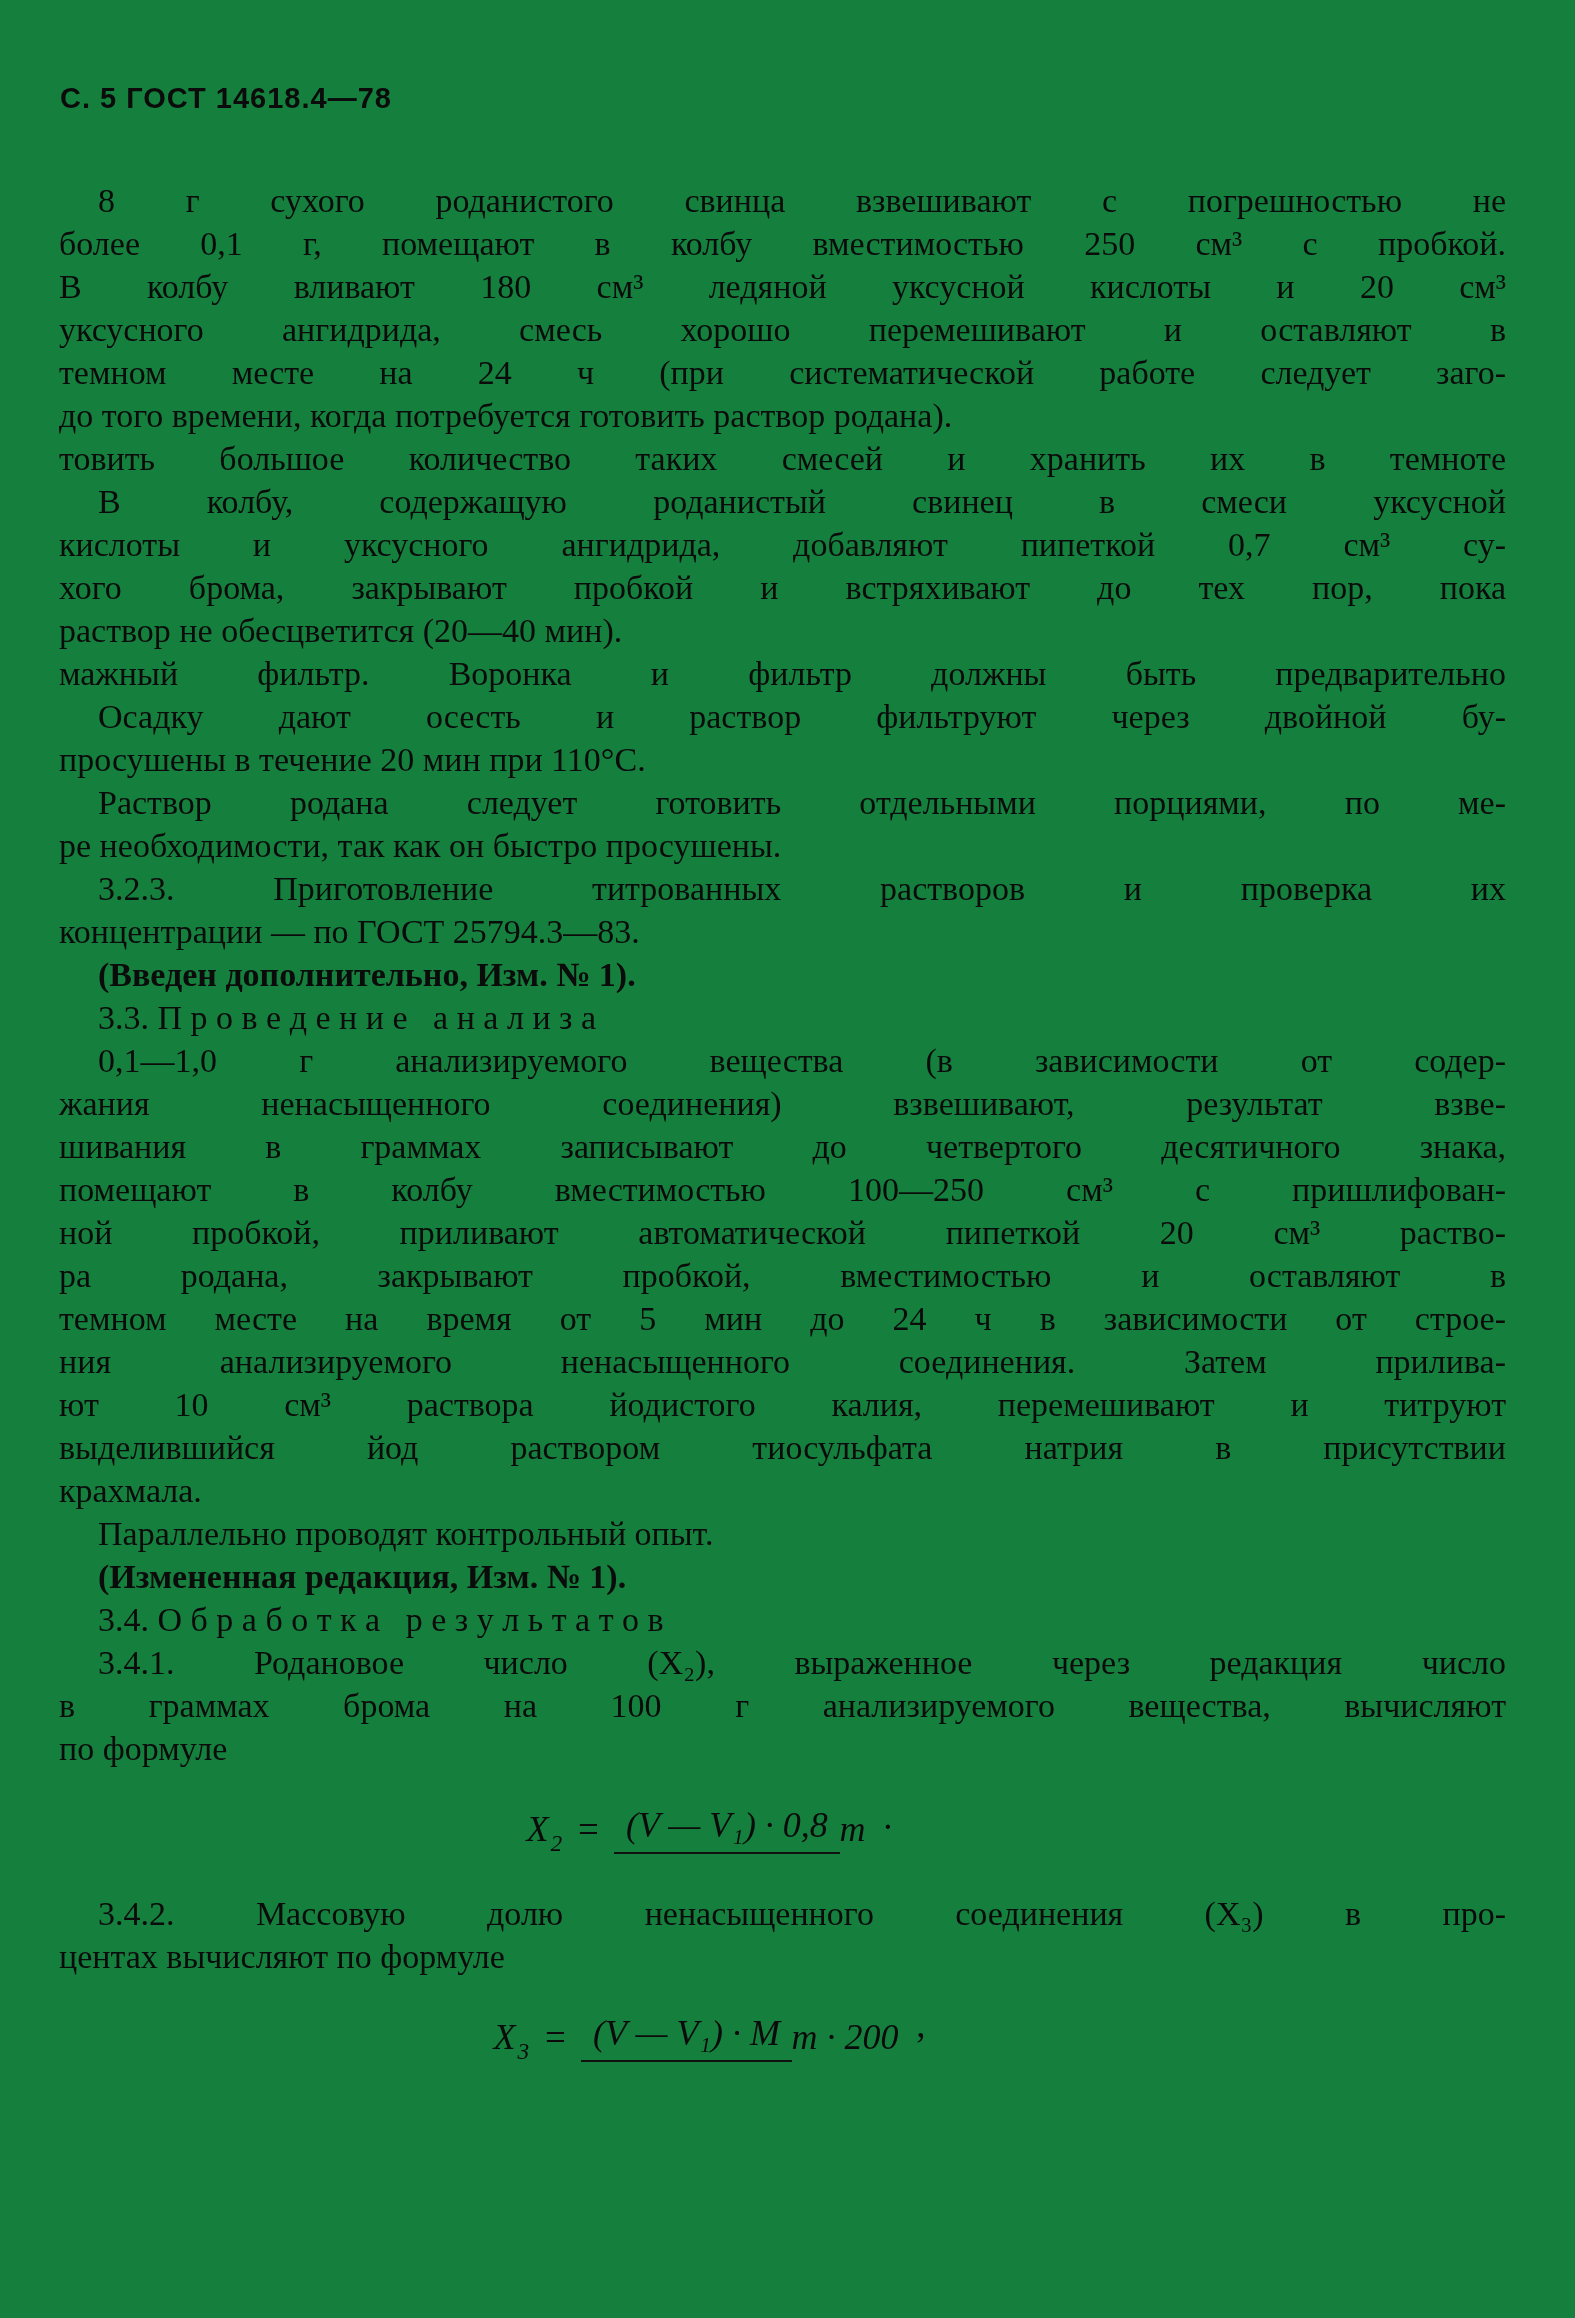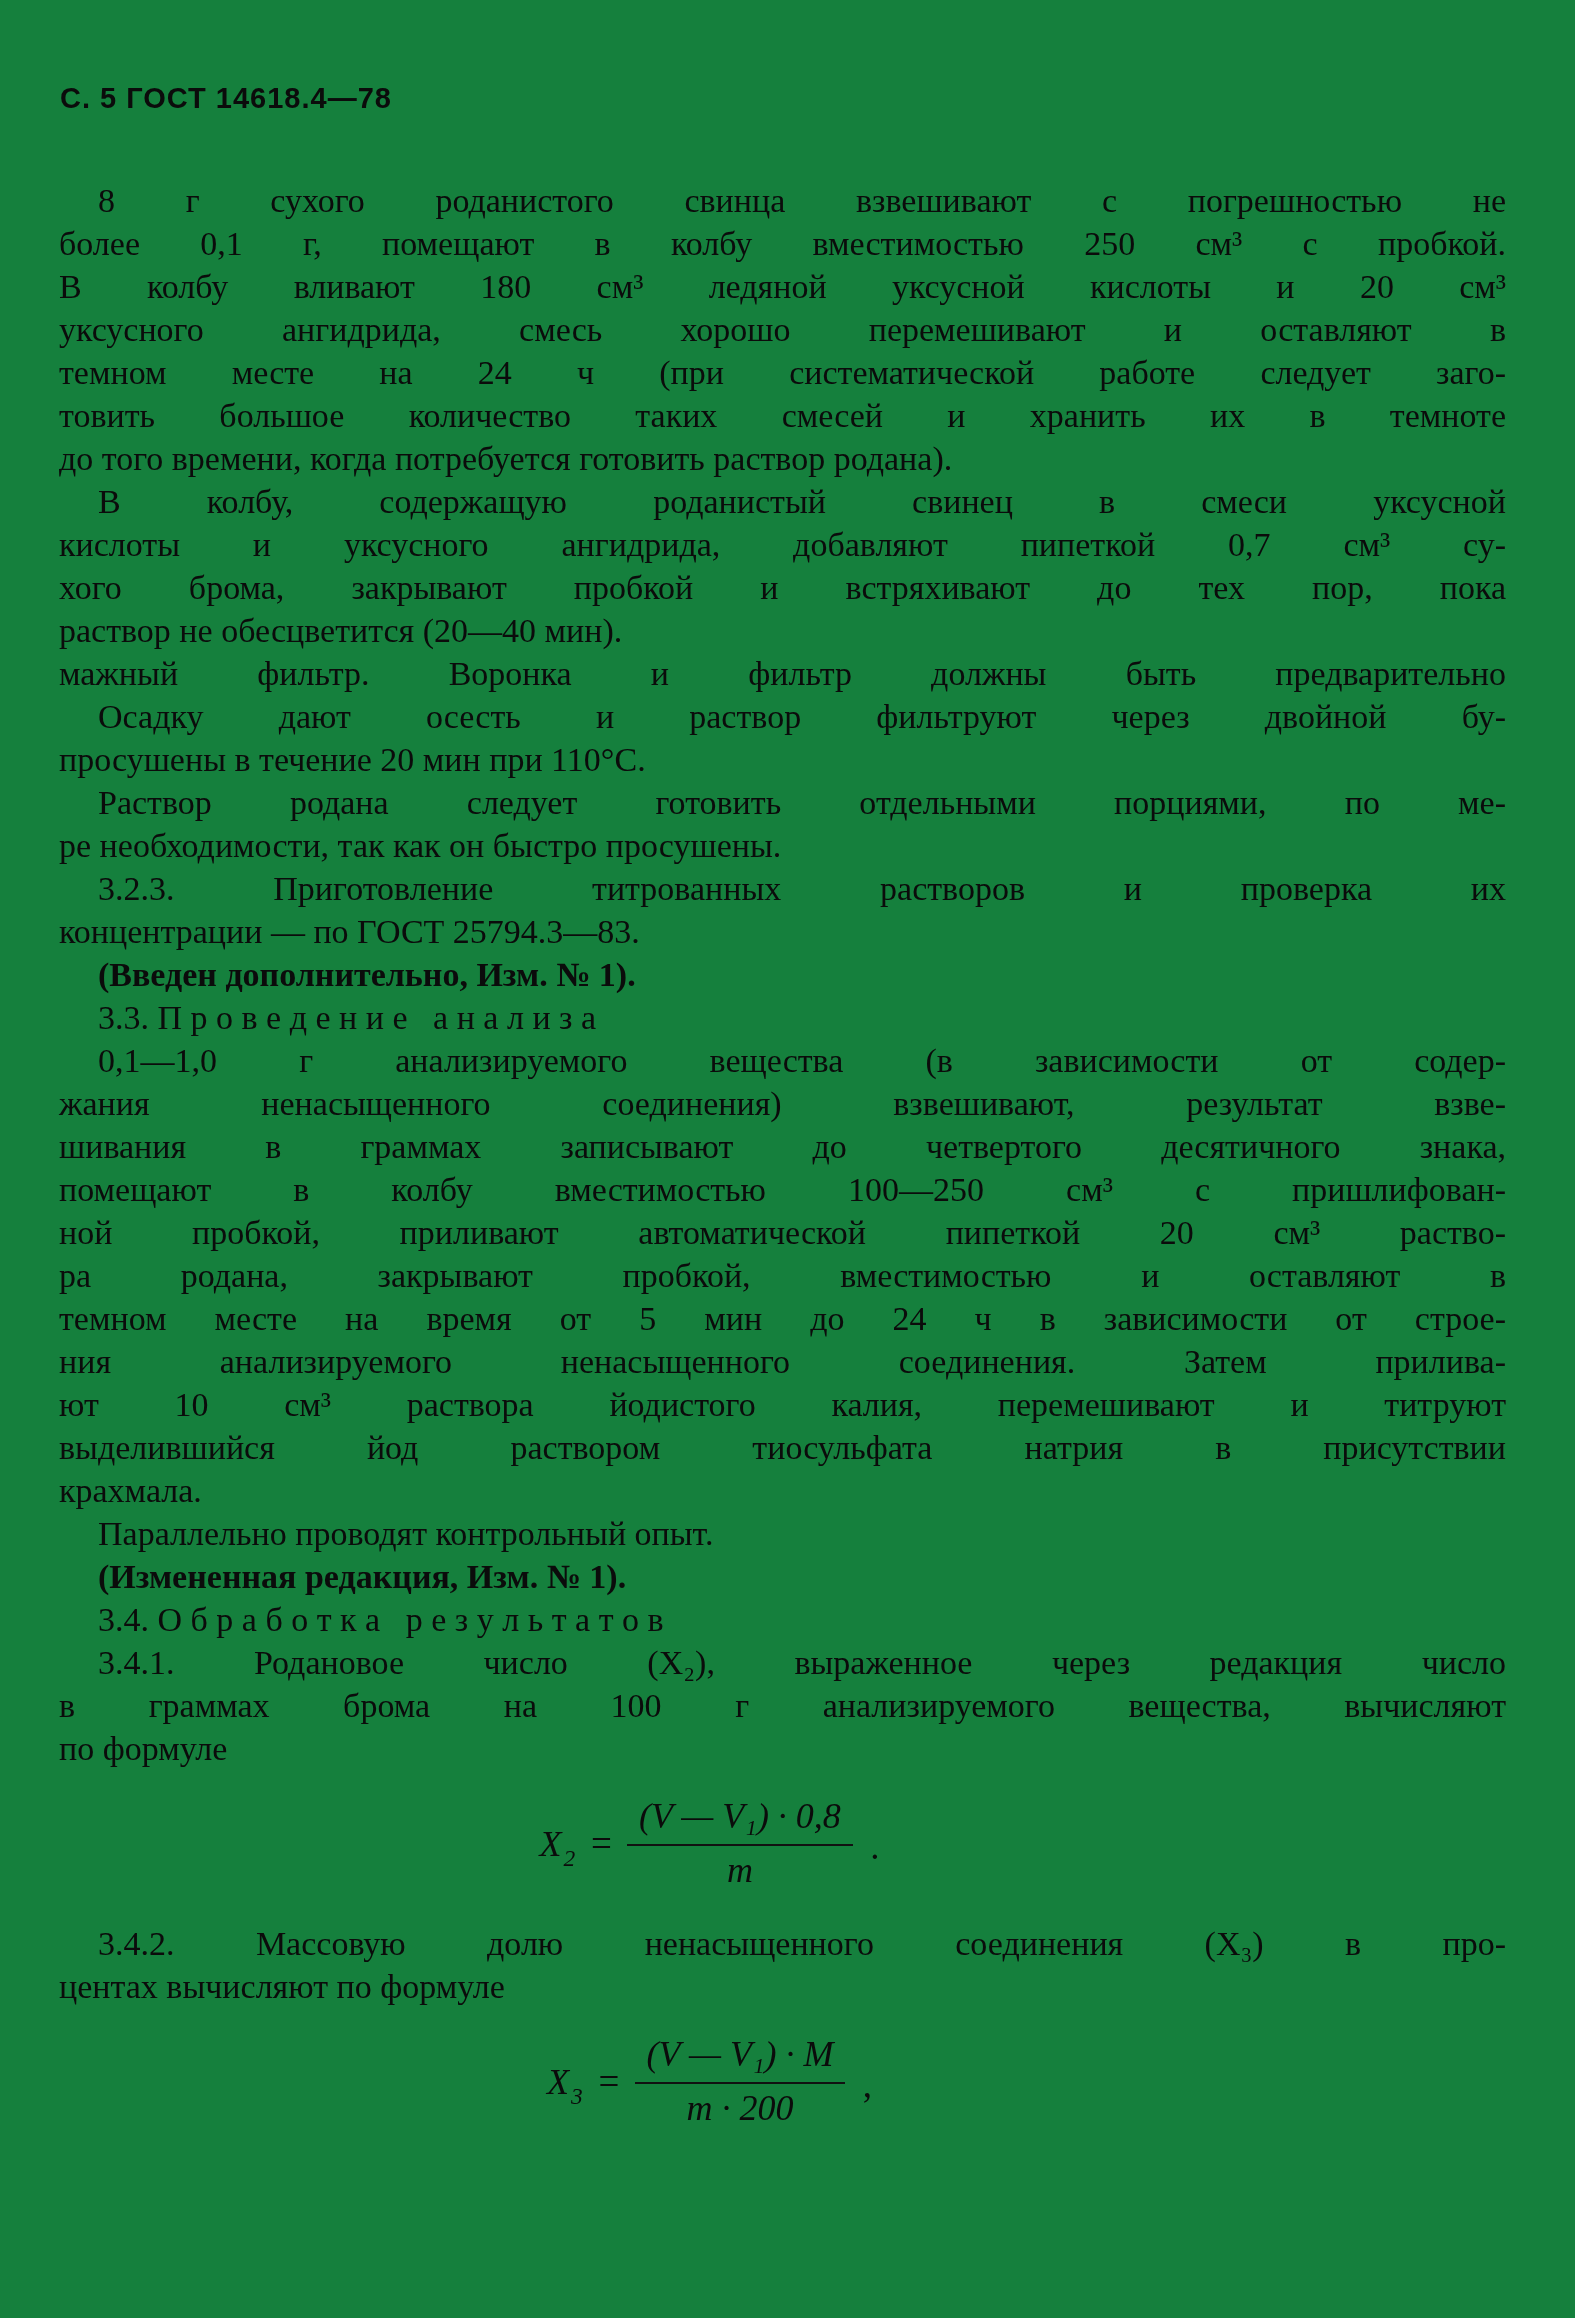--- a/index.html
+++ b/index.html
@@ -59,21 +59,21 @@
     top: 9.8px;
     margin-left: 2px;
   }
   .f-eq {
     font-style: normal;
     margin: 0 15.6px;
     font-size: 37px;
   }
   .f-frac {
     display: inline-flex;
-    flex-direction: column;
+    flex-direction: row;
     align-items: center;
     text-align: center;
   }
   .f-num {
     display: block;
     padding: 0 11.7px 5.9px;
     border-bottom: 2.9px solid #111;
     line-height: 43px;
     white-space: pre;
   }
@@ -95,22 +95,22 @@
 <body>
 
 <div class="page">
   <div class="hdr">С. 5 ГОСТ 14618.4—78</div>
   <div class="body-col" id="body-col">
       <div class="line indent">8 г сухого роданистого свинца взвешивают с погрешностью не</div>
       <div class="line">более 0,1 г, помещают в колбу вместимостью 250 см³ с пробкой.</div>
       <div class="line">В колбу вливают 180 см³ ледяной уксусной кислоты и 20 см³</div>
       <div class="line">уксусного ангидрида, смесь хорошо перемешивают и оставляют в</div>
       <div class="line">темном месте на 24 ч (при систематической работе следует заго-</div>
+      <div class="line last">до того времени, когда потребуется готовить раствор родана).</div>
       <div class="line">товить большое количество таких смесей и хранить их в темноте</div>
-      <div class="line last">до того времени, когда потребуется готовить раствор родана).</div>
       <div class="line indent">В колбу, содержащую роданистый свинец в смеси уксусной</div>
       <div class="line">кислоты и уксусного ангидрида, добавляют пипеткой 0,7 см³ су-</div>
       <div class="line">хого брома, закрывают пробкой и встряхивают до тех пор, пока</div>
       <div class="line last">раствор не обесцветится (20—40 мин).</div>
       <div class="line">мажный фильтр. Воронка и фильтр должны быть предварительно</div>
       <div class="line indent">Осадку дают осесть и раствор фильтруют через двойной бу-</div>
       <div class="line last">просушены в течение 20 мин при 110°С.</div>
       <div class="line indent">Раствор родана следует готовить отдельными порциями, по ме-</div>
       <div class="line last">ре необходимости, так как он быстро просушены.</div>
       <div class="line indent">3.2.3. Приготовление титрованных растворов и проверка их</div>

